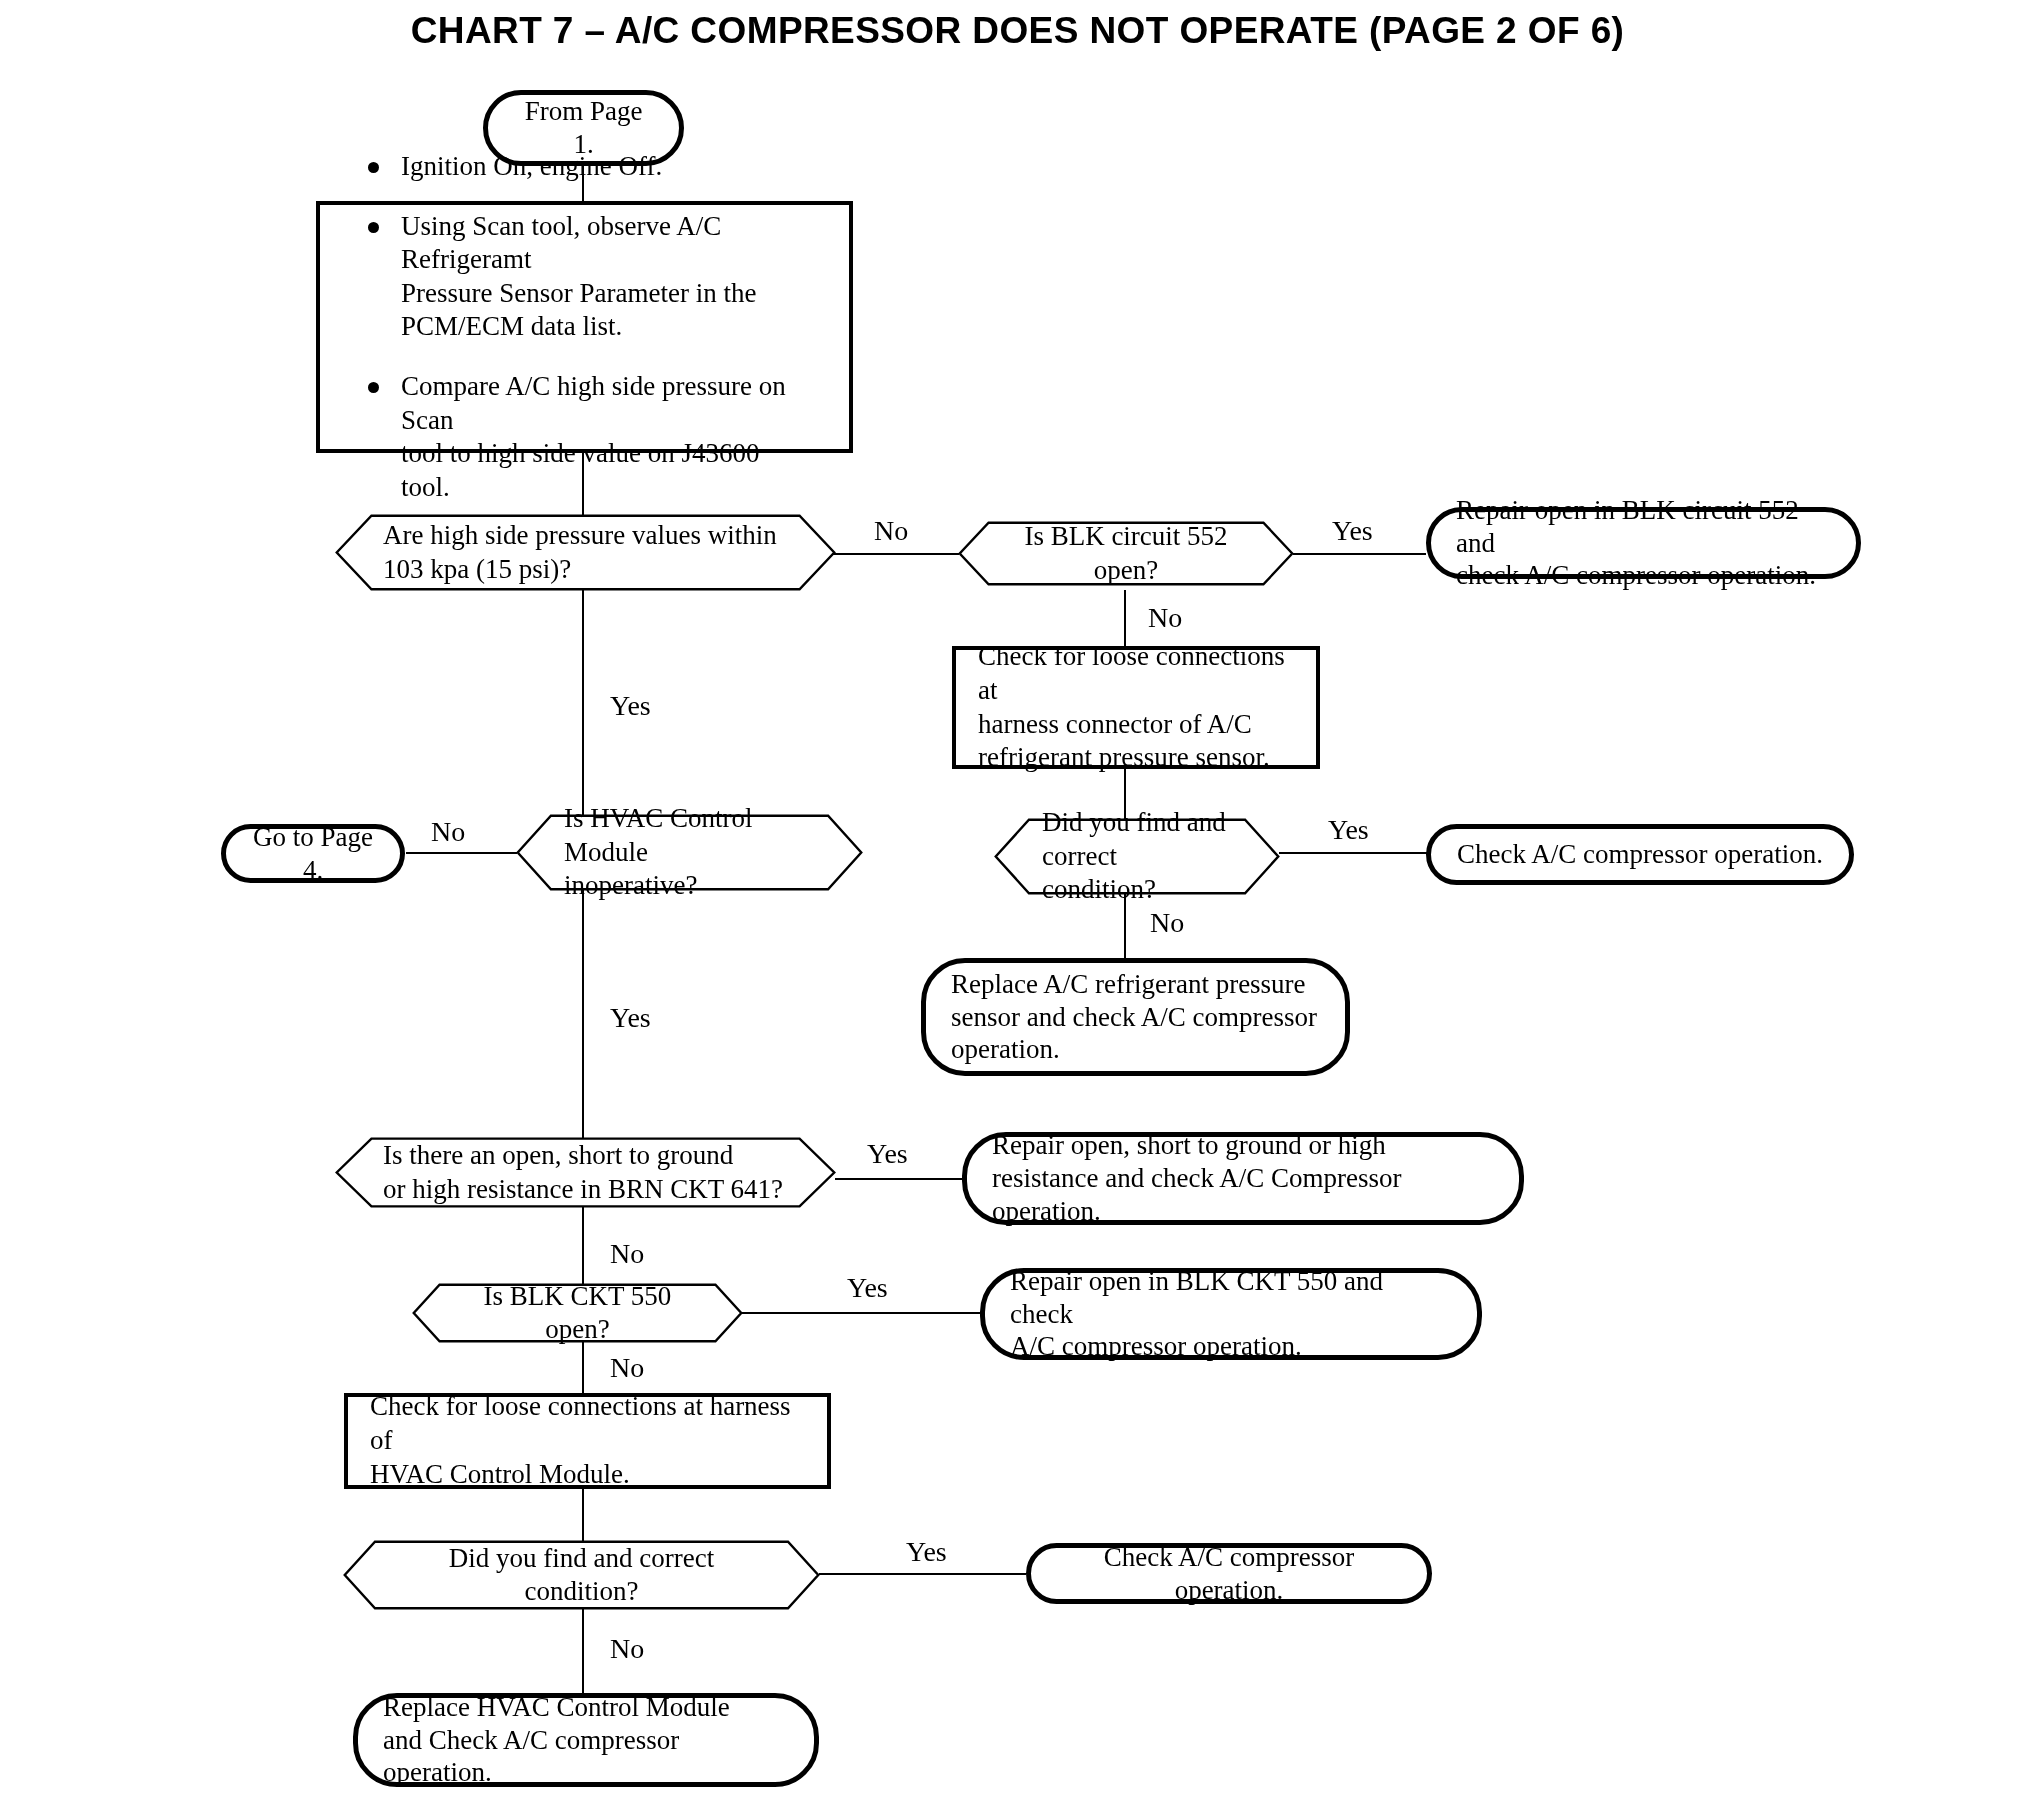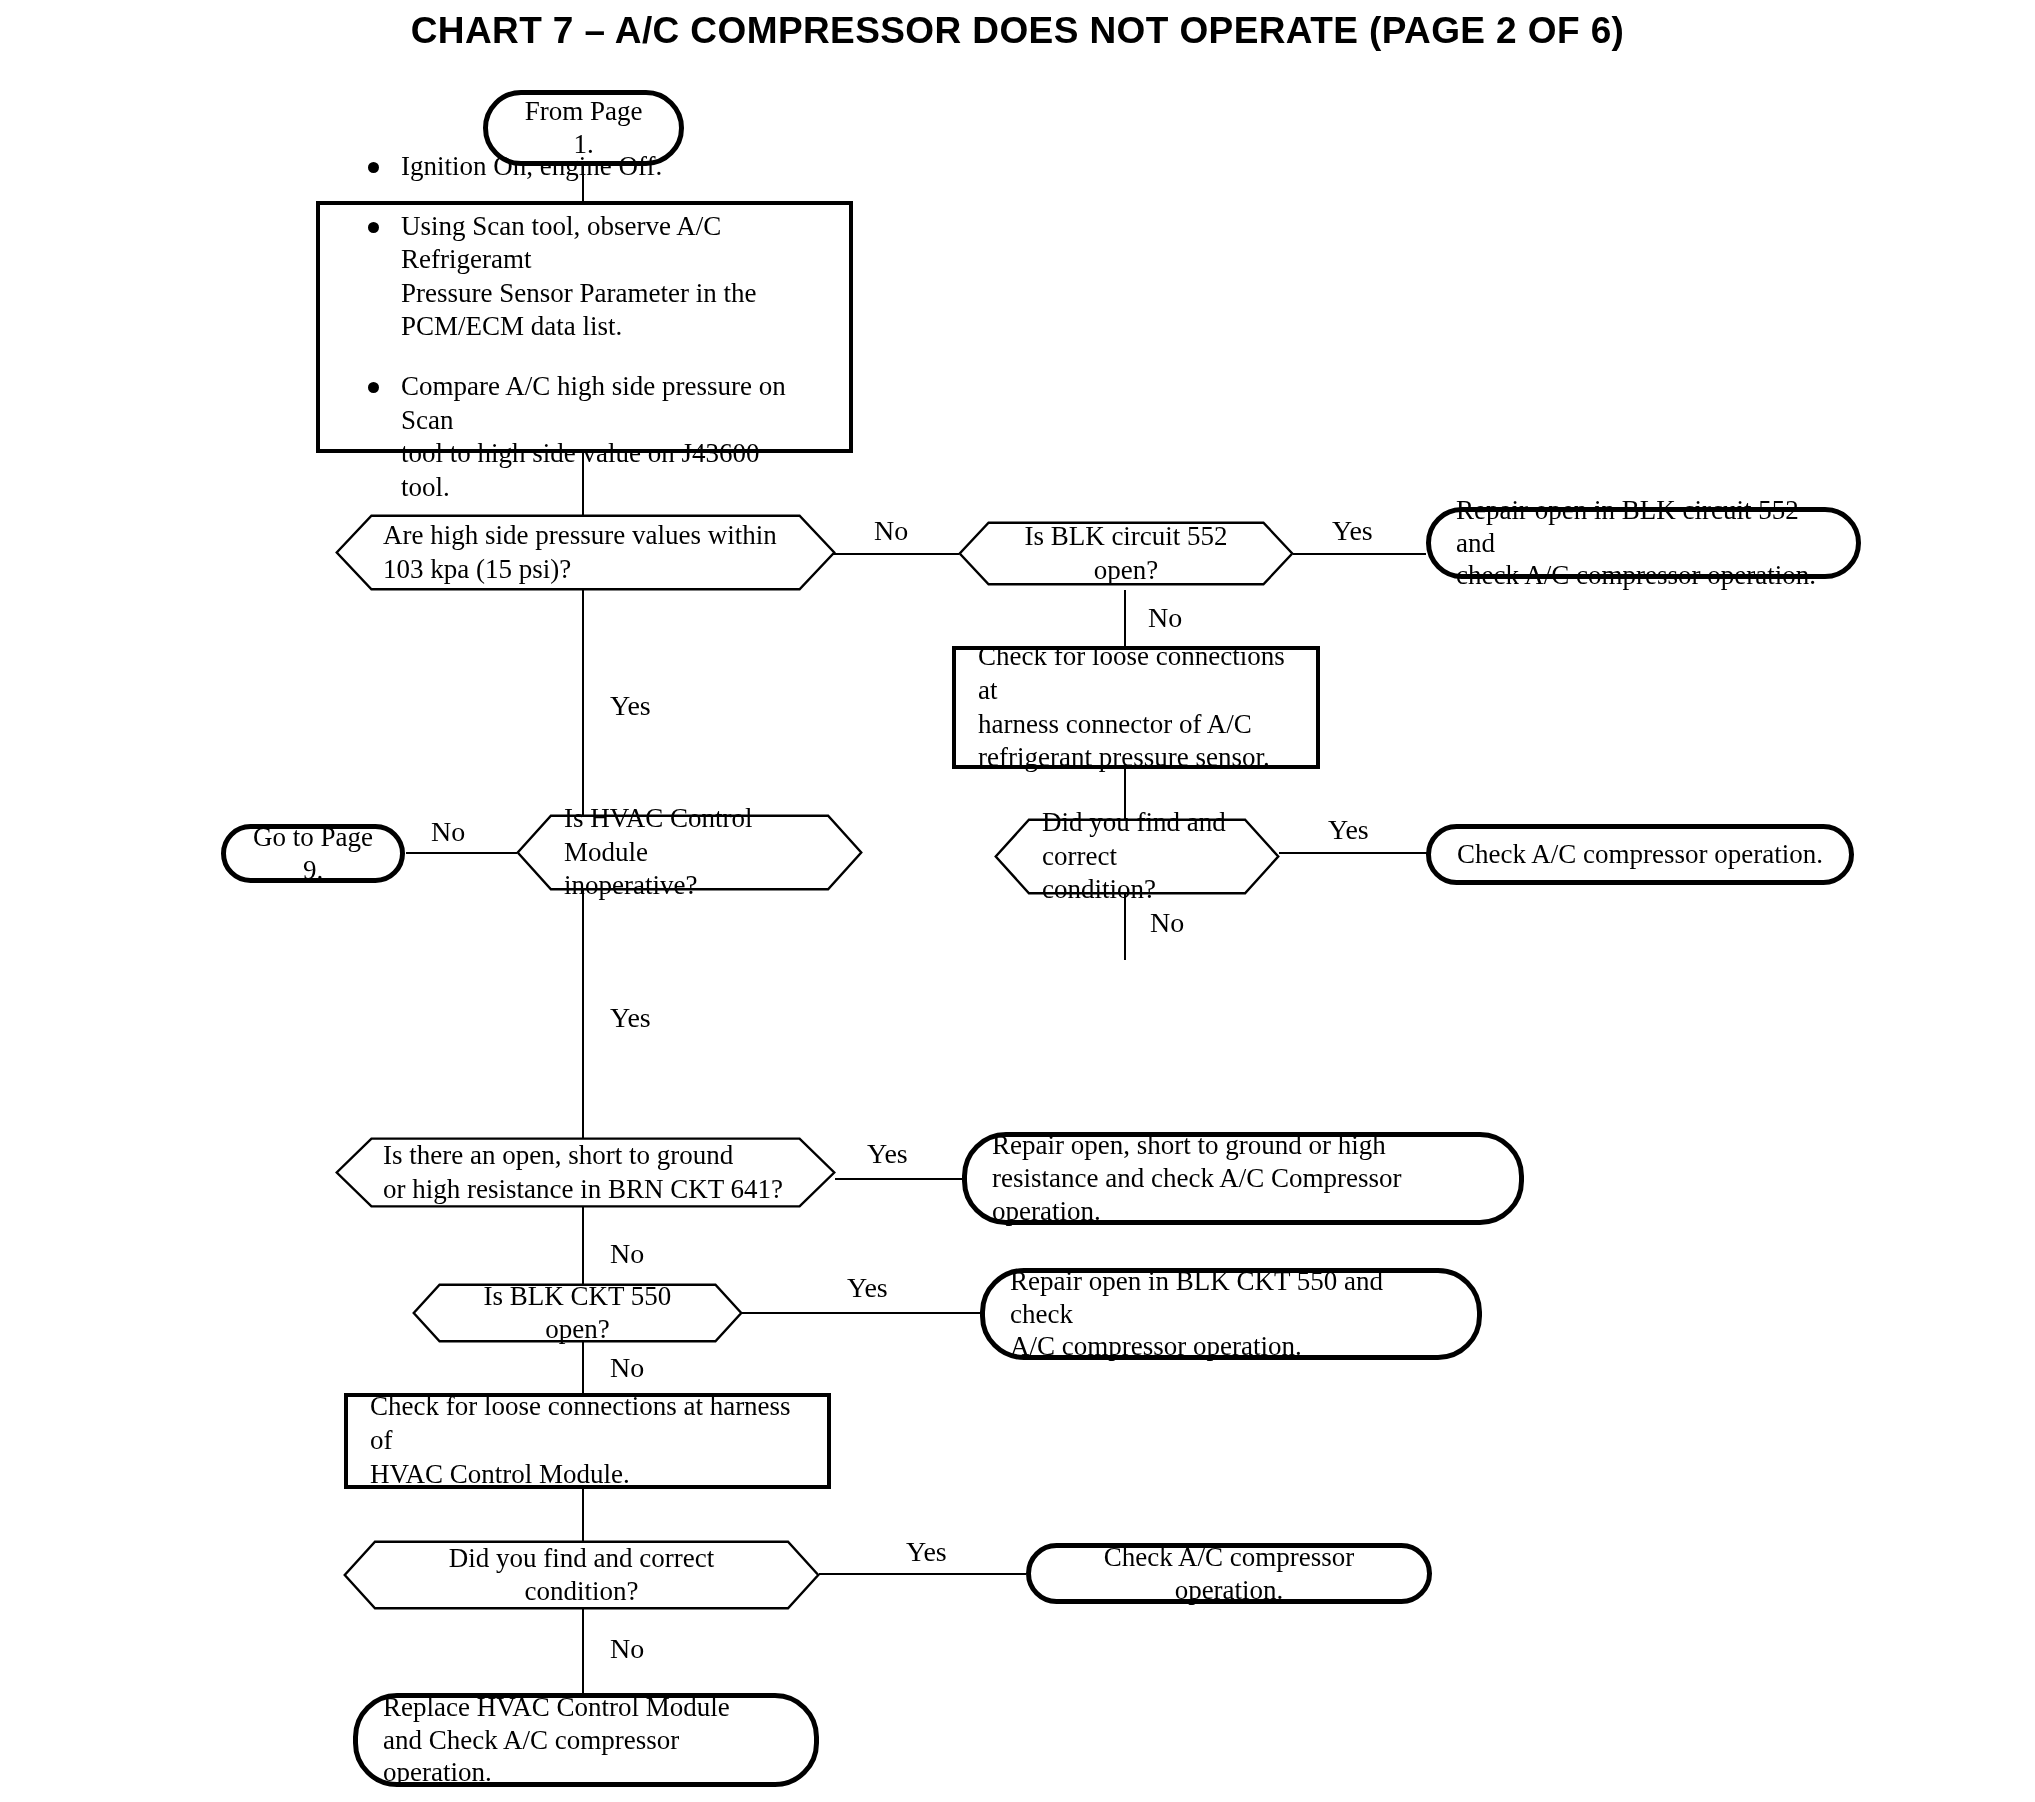--- a/index.html
+++ b/index.html
@@ -236,31 +236,36 @@
       <polygon points="46,1 339,1 384,51 339,101 46,101 1,51" fill="#ffffff" stroke="#000000" stroke-width="2.4" vector-effect="non-scaling-stroke"></polygon>
     </svg>
     <div class="txt">Did you find and
 correct condition?</div>
   </div>
 
   <div class="terminator center" style="left:1426px; top:824px; width:428px; height:61px;">
     <span class="txt">Check A/C compressor operation.</span>
   </div>
 
+  <div class="terminator" style="left:921px; top:958px; width:429px; height:118px;">
+    <span class="txt">Replace A/C refrigerant pressure
+sensor and check A/C compressor
+operation.</span>
+  </div>
 
   <div class="decision" style="left:517px; top:815px; width:345px; height:75px;">
     <svg viewBox="0 0 468 102" preserveAspectRatio="none">
       <polygon points="46,1 422,1 467,51 422,101 46,101 1,51" fill="#ffffff" stroke="#000000" stroke-width="2.4" vector-effect="non-scaling-stroke"></polygon>
     </svg>
     <div class="txt">Is HVAC Control Module
 inoperative?</div>
   </div>
 
   <div class="terminator center" style="left:221px; top:824px; width:184px; height:59px;">
-    <span class="txt">Go to Page 9.</span>
+    <span class="txt">Go to Page 4.</span>
   </div>
 
   <div class="decision" style="left:336px; top:1138px; width:499px; height:69px;">
     <svg viewBox="0 0 676 108" preserveAspectRatio="none">
       <polygon points="48,1 628,1 675,54 628,107 48,107 1,54" fill="#ffffff" stroke="#000000" stroke-width="2.4" vector-effect="non-scaling-stroke"></polygon>
     </svg>
     <div class="txt">Is there an open, short to ground
 or high resistance in BRN CKT 641?</div>
   </div>
 

